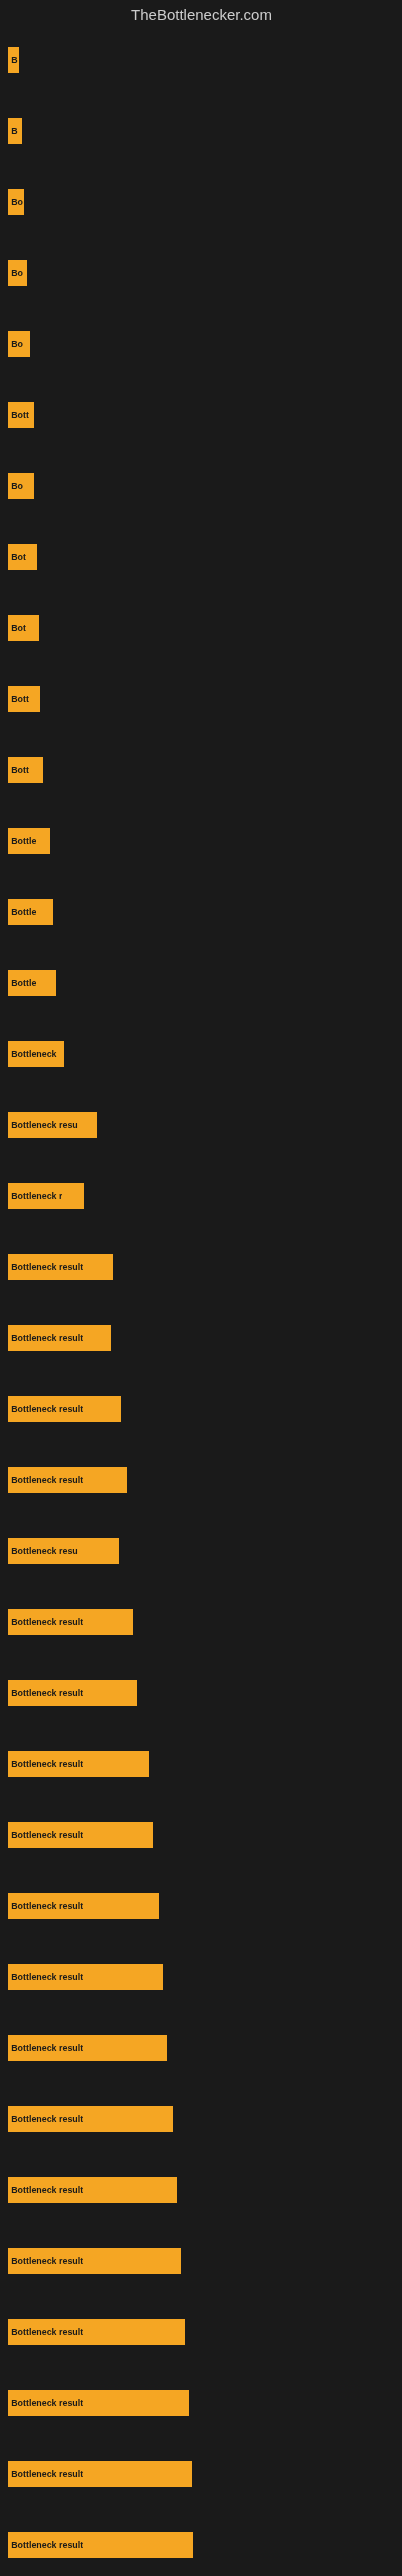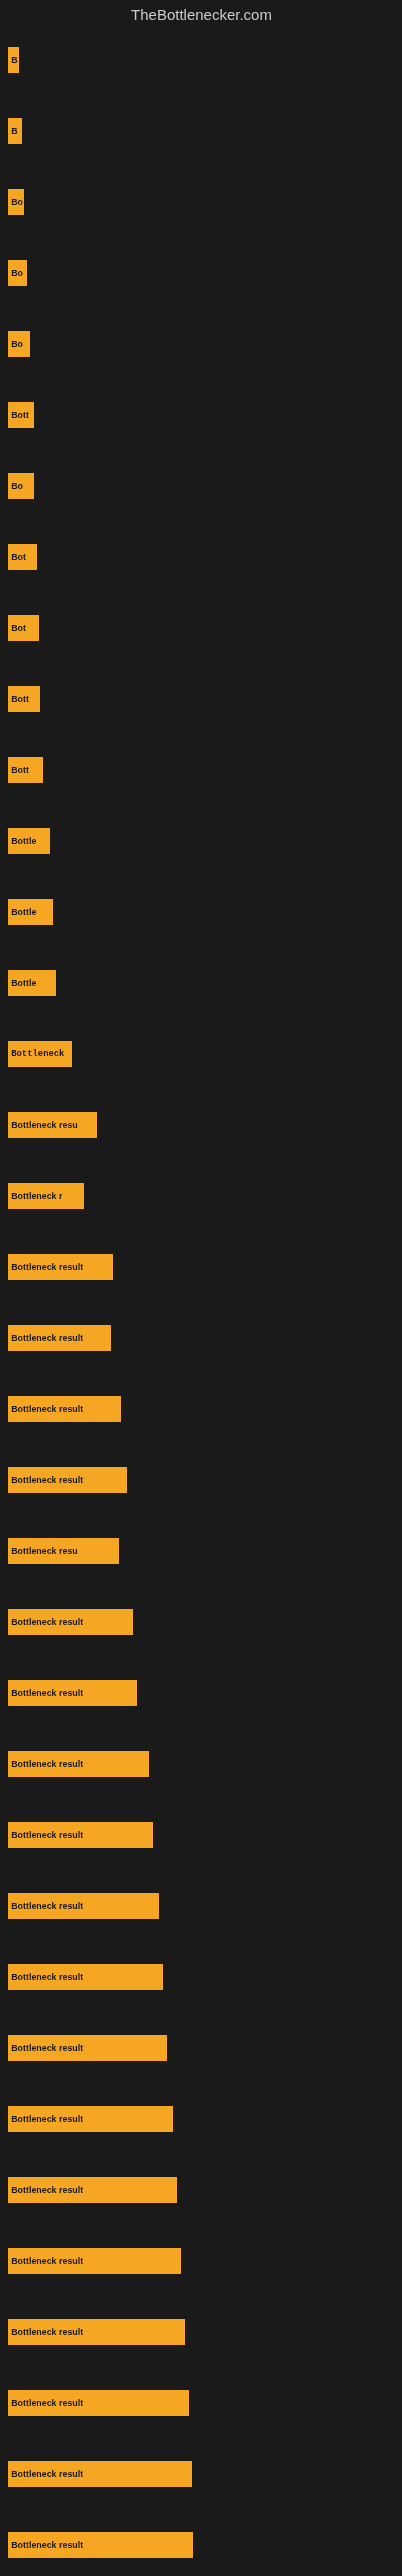--- a/index.html
+++ b/index.html
@@ -130,21 +130,21 @@
       <div class="bar" style="width: 45px;">
         <span class="bar-label">Bottle</span>
       </div>
     </div>
     <div class="bar-row">
       <div class="bar" style="width: 48px;">
         <span class="bar-label">Bottle</span>
       </div>
     </div>
     <div class="bar-row">
-      <div class="bar" style="width: 64px; font-family: Liberation Mono, monospace;">
+      <div class="bar" style="width: 56px;">
         <span class="bar-label">Bottleneck</span>
       </div>
     </div>
     <div class="bar-row">
       <div class="bar" style="width: 89px;">
         <span class="bar-label">Bottleneck resu</span>
       </div>
     </div>
     <div class="bar-row">
       <div class="bar" style="width: 76px;">

